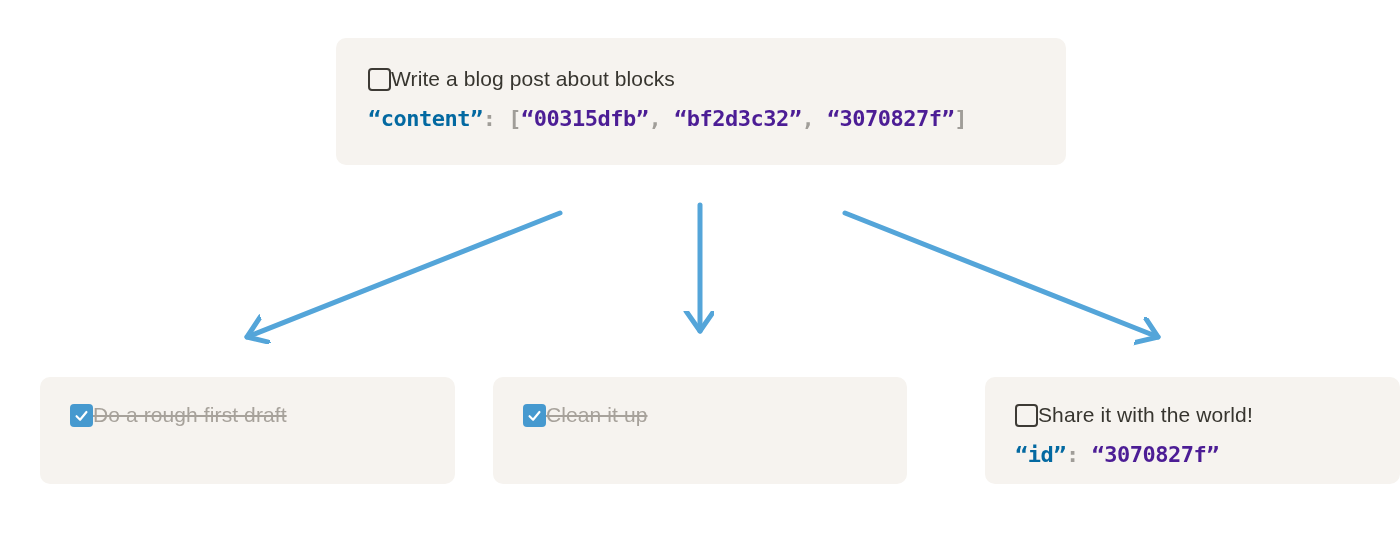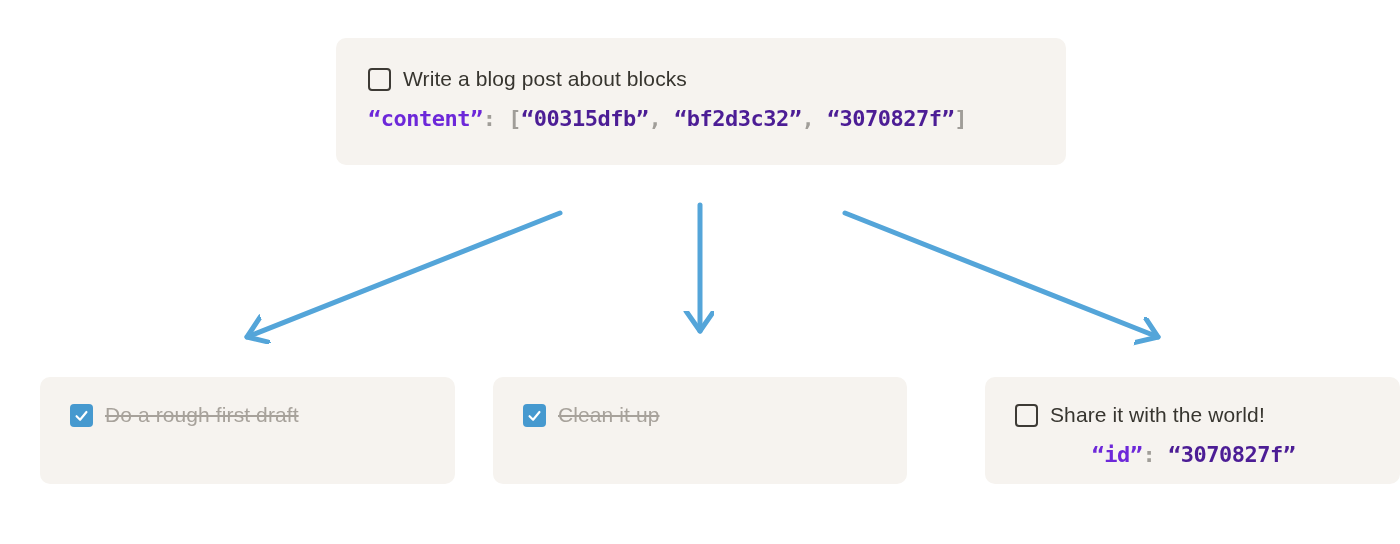--- a/index.html
+++ b/index.html
@@ -10,26 +10,26 @@
     font-family: "Liberation Sans", sans-serif;
     overflow: hidden;
   }
   .card {
     position: absolute;
     background: #f6f3ef;
     border-radius: 10px;
     box-sizing: border-box;
   }
   .parent-card { left: 336px; top: 38px; width: 730px; height: 127px; padding: 29px 30px 0 32px; }
-  .child-card  { top: 377px; width: 415px; height: 107px; padding: 26px 28px 0 30px; text-align: center; }
+  .child-card  { top: 377px; width: 415px; height: 107px; padding: 26px 28px 0 30px; }
   .child-card.c1 { left: 40px; }
   .child-card.c2 { left: 493px; width: 414px; }
   .child-card.c3 { left: 985px; }
 
-  .todo-row { display: flex; align-items: center; gap: 12px; }
+  .todo-row { display: flex; align-items: center; }
   .cb { width: 23px; height: 23px; box-sizing: border-box; flex: none; border-radius: 4px; }
   .cb.unchecked { border: 2.5px solid #3d3a35; background: transparent; }
   .cb.checked {
     background: #4699cf;
     display: flex; align-items: center; justify-content: center;
   }
   .cb.checked svg { width: 17px; height: 17px; display: block; }
 
   .todo-label { font-size: 21px; color: #37352f; letter-spacing: 0.1px; }
   .todo-label.done {
@@ -39,21 +39,21 @@
   }
 
   .code {
     font-family: "DejaVu Sans Mono", monospace;
     font-weight: bold;
     font-size: 22px;
     margin-top: 15px;
     white-space: pre;
     letter-spacing: -0.5px;
   }
-  .tok-key   { color: #6d28d9; }
+  .tok-key   { color: #0369a1; }
   .tok-str   { color: #4c1d95; }
   .tok-punct { color: #a09d98; }
 
   .arrows { position: absolute; left: 0; top: 0; width: 1400px; height: 544px; pointer-events: none; }
 </style>
 </head>
 <body>
 
 <div class="card parent-card">
   <div class="todo-row">

